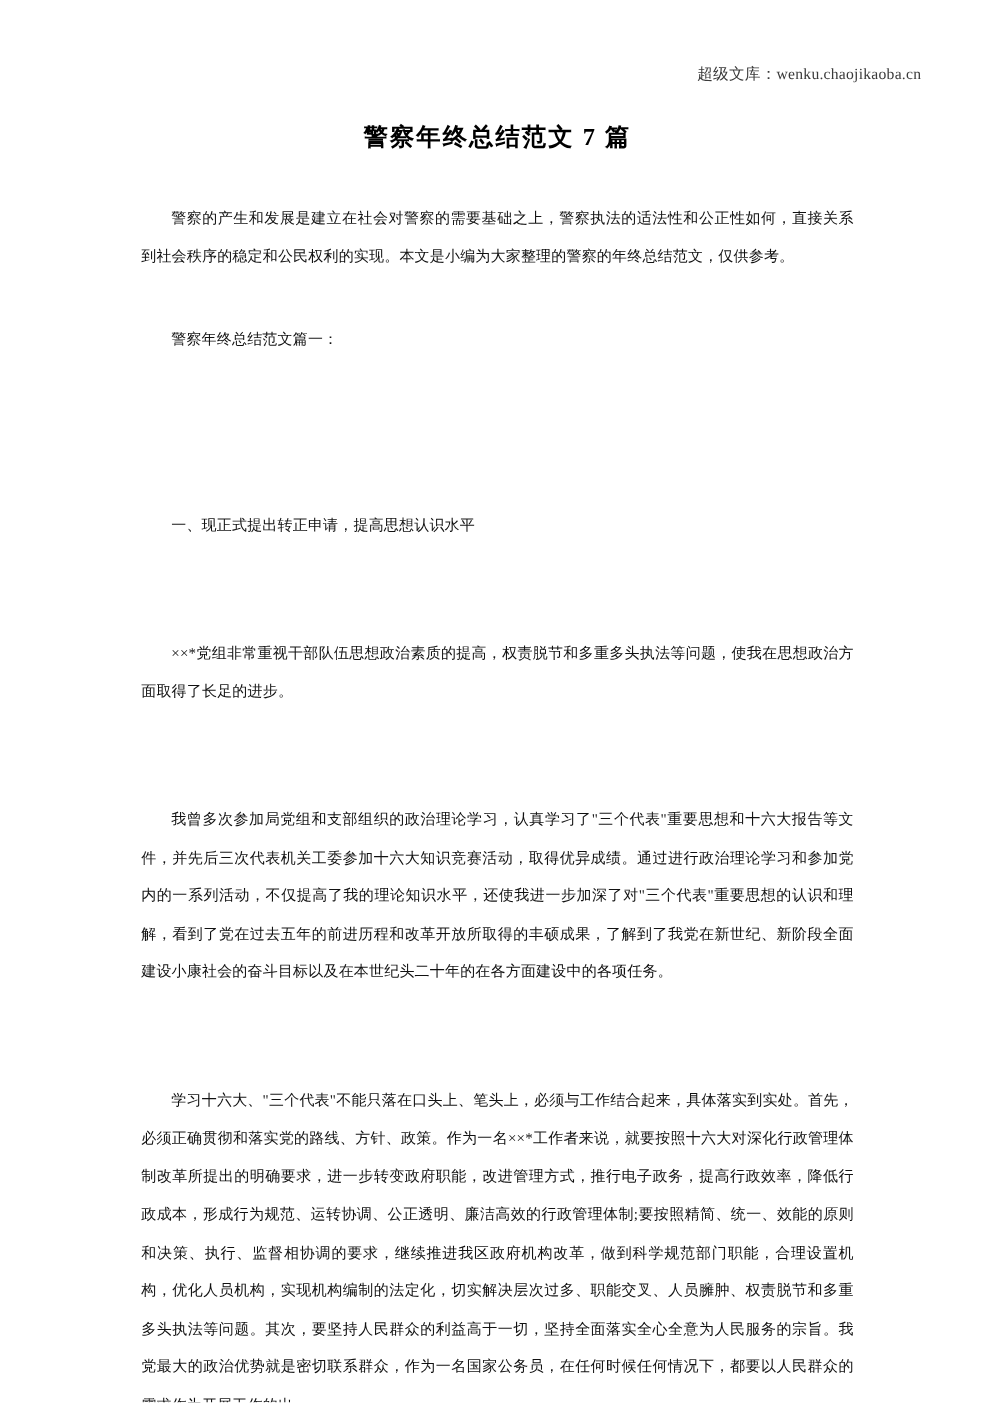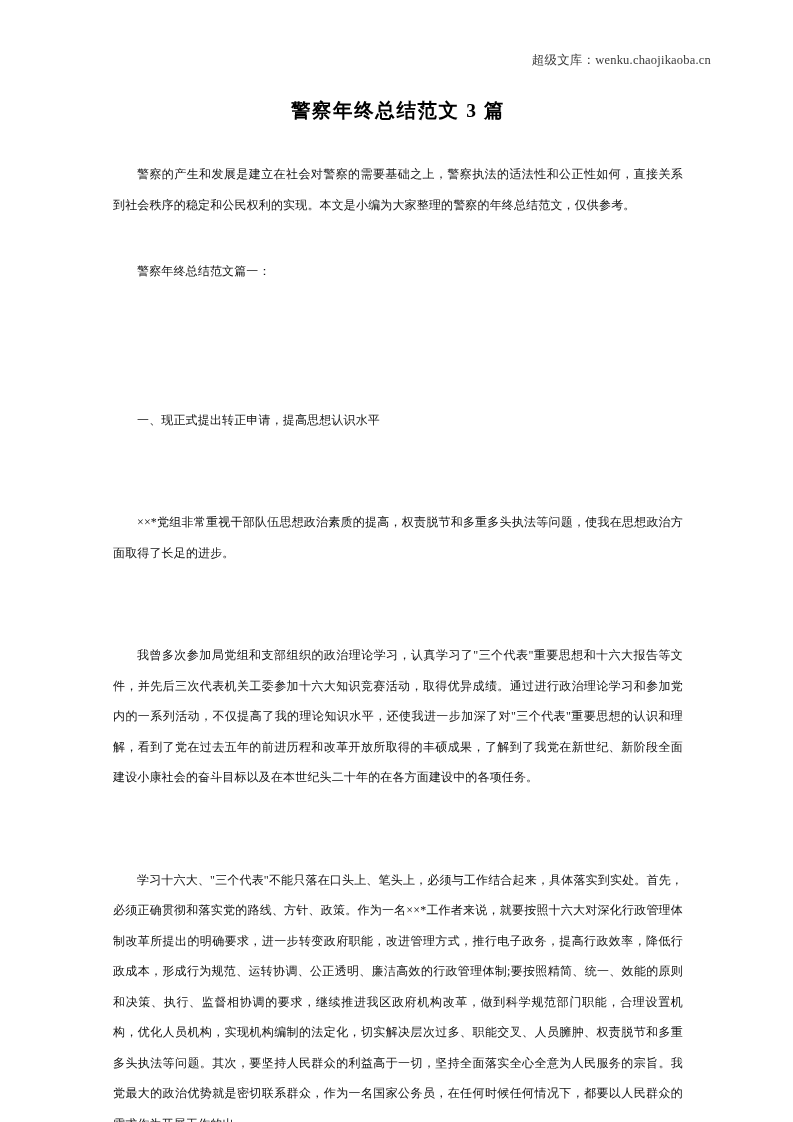--- a/index.html
+++ b/index.html
@@ -18,21 +18,21 @@
     background: #ffffff;
     overflow: hidden;
     box-sizing: border-box;
   }
   .header-band {
     position: absolute;
     top: 50px;
     left: 0;
     width: 793px;
     text-align: right;
-    padding-right: 82px;
+    padding-right: 56px;
     box-sizing: border-box;
   }
   .site-watermark {
     font-size: 12.5px;
     color: #3a3a3a;
     letter-spacing: 0.2px;
     white-space: nowrap;
   }
   .content {
     position: absolute;
@@ -70,21 +70,21 @@
 <body>
 
 <div class="page">
 
   <div class="header-band">
     <span class="site-watermark">超级文库：wenku.chaojikaoba.cn</span>
   </div>
 
   <div class="content">
 
-    <h1 class="doc-title">警察年终总结范文 3 篇</h1>
+    <h1 class="doc-title">警察年终总结范文 7 篇</h1>
 
     <p class="para indent">警察的产生和发展是建立在社会对警察的需要基础之上，警察执法的适法性和公正性如何，直接关系到社会秩序的稳定和公民权利的实现。本文是小编为大家整理的警察的年终总结范文，仅供参考。</p>
 
     <div class="gap-sm"></div>
 
     <p class="para indent">警察年终总结范文篇一：</p>
 
     <div class="gap-md"></div>
 
 

